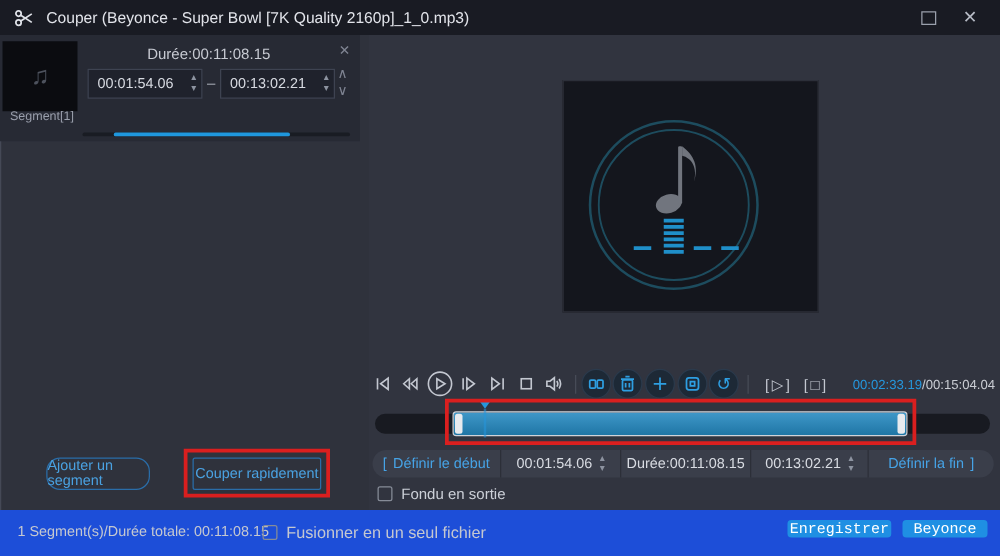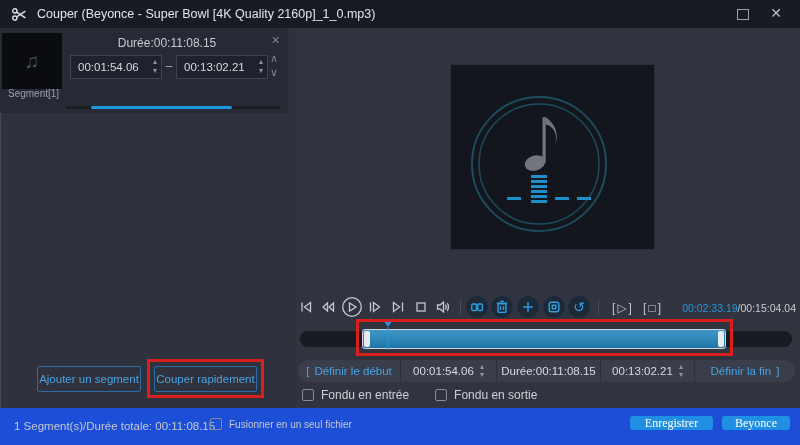--- a/index.html
+++ b/index.html
@@ -26,21 +26,21 @@
   .tb1 { left:70px; } .tb2 { left:176px; }
   .seg-dash { position:absolute; left:162px; top:31px; width:14px; text-align:center; color:#a7abb5; font-size:12px; }
   .panel-close { position:absolute; left:271px; top:6px; color:#7f8492; font-size:11px; cursor:pointer; }
   .panel-chev { position:absolute; left:270px; color:#7f8492; font-size:11px; cursor:pointer; }
   .chev-up { top:24px; } .chev-down { top:38px; }
   .seg-name { position:absolute; left:8px; top:60px; color:#999eab; font-size:10px; }
   .seg-progress { position:absolute; left:66px; top:78px; width:214px; height:3px; background:#191c23; border-radius:2px; }
   .seg-progress-fill { position:absolute; left:11.5%; width:66%; height:3px; border-radius:2px; background:#1f97dd; }
   
   .btn-outline { position:absolute; height:26px; background:transparent; border:1px solid #2a6da8; color:#4aa2e2; font-size:11.5px; border-radius:2px; display:flex; align-items:center; justify-content:center; cursor:pointer; }
-  .btn-add { left:37px; top:366px; width:104px; }
+  .btn-add { left:37px; top:366px; width:83px;border-radius:11px; }
   .btn-quick { left:154px; top:366px; width:103px; }
   .red-box { position:absolute; border:3px solid #da1f1f; pointer-events:none; }
   .red-box-quick { left:147px; top:359px; width:117px; height:39px; }
   .red-box-timeline { left:356px; top:319px; width:377px; height:37px; }
   
   .art { position:absolute; left:450px; top:64px; width:205px; height:186px; background:#14161d; border:1px solid #2c2f39; }
   
   .transport { position:absolute; left:295px; top:294px; width:503px; height:28px; }
   .t-ic { position:absolute; top:5px; width:16px; height:16px; cursor:pointer; }
   .t-ic svg { width:16px; height:16px; stroke:#c3c7d0; stroke-width:1.3; fill:none; }
@@ -67,39 +67,39 @@
   .trim .blue { color:#46a3e6; cursor:pointer; }
   .trim .spin2 { display:flex; flex-direction:column; line-height:8px; font-size:8px; color:#8d93a0; margin-left:6px; cursor:pointer; }
   .c1 { width:102px; gap:5px; } .c2 { width:96px; } .c3 { width:104px; } .c4 { width:94px; } .c5 { flex:1; gap:5px; }
   
   .fade { position:absolute; left:302px; top:388px; display:flex; gap:26px; align-items:center; color:#ccd0d8; font-size:12px; }
   .chk { width:12px; height:12px; border:1px solid #868c98; border-radius:2px; background:transparent; margin-right:7px; cursor:pointer; flex:none; }
   .fade-item { display:flex; align-items:center; cursor:pointer; }
   
   .footer { position:absolute; left:0; right:0; bottom:0; height:37px; background:#1d4ed8; }
   .f-summary { position:absolute; left:14px; top:12px; color:#c5c8d0; font-size:11.5px; }
-  .f-merge { position:absolute; left:210px; top:10px; display:flex; align-items:center; color:#c5c8d0; font-size:10px; cursor:pointer; }
-  .f-btn { position:absolute; top:8px; height:14px; background:#1f8fe3; color:#fff; border:none; border-radius:3px; font-size:12px; display:flex; align-items:center; justify-content:center; cursor:pointer; font-family:Liberation Serif, serif; }
+  .f-merge { position:absolute; left:210px; top:10px; display:flex; align-items:center; color:#c5c8d0; font-size:13px; cursor:pointer; }
+  .f-btn { position:absolute; top:8px; height:14px; background:#1f8fe3; color:#fff; border:none; border-radius:3px; font-size:12px; display:flex; align-items:center; justify-content:center; cursor:pointer; font-family:Liberation Mono, monospace; }
   .f-save { left:630px; width:83px; } .f-cancel { left:722px; width:68px; }
 </style>
 </head>
 <body>
 
 <div id="window">
 
   <div class="titlebar">
     <svg class="app-icon" viewBox="0 0 16 16">
       <g stroke="#dfe2e8" stroke-width="1.3" fill="none">
         <circle cx="3.6" cy="4.6" r="2"></circle>
         <circle cx="3.6" cy="11.4" r="2"></circle>
         <line x1="5.3" y1="5.8" x2="13.6" y2="11.2"></line>
         <line x1="5.3" y1="10.2" x2="13.6" y2="4.8"></line>
       </g>
     </svg>
-    <span class="title">Couper (Beyonce - Super Bowl [4K Quality 2160p]_1_0.mp3)</span>
+    <span class="title">Couper (Beyonce - Super Bowl [7K Quality 2160p]_1_0.mp3)</span>
     <div class="win-max"></div>
     <div class="win-close">✕</div>
   </div>
 
   <div class="right-bg"></div>
 
   <div class="segment-panel">
     <div class="thumb">
       <span>♫</span>
     </div>
@@ -278,24 +278,20 @@
     </div>
     <div class="cell c5 blue">
       <span>Définir la fin</span>
       <span>]</span>
     </div>
   </div>
 
   <div class="fade">
     <div class="fade-item">
       <span class="chk"></span>
-      <span>Fondu en entrée</span>
-    </div>
-    <div class="fade-item">
-      <span class="chk"></span>
       <span>Fondu en sortie</span>
     </div>
   </div>
 
   <div class="footer">
     <div class="f-summary">1 Segment(s)/Durée totale: 00:11:08.15</div>
     <div class="f-merge">
       <span class="chk"></span>
       <span>Fusionner en un seul fichier</span>
     </div>

